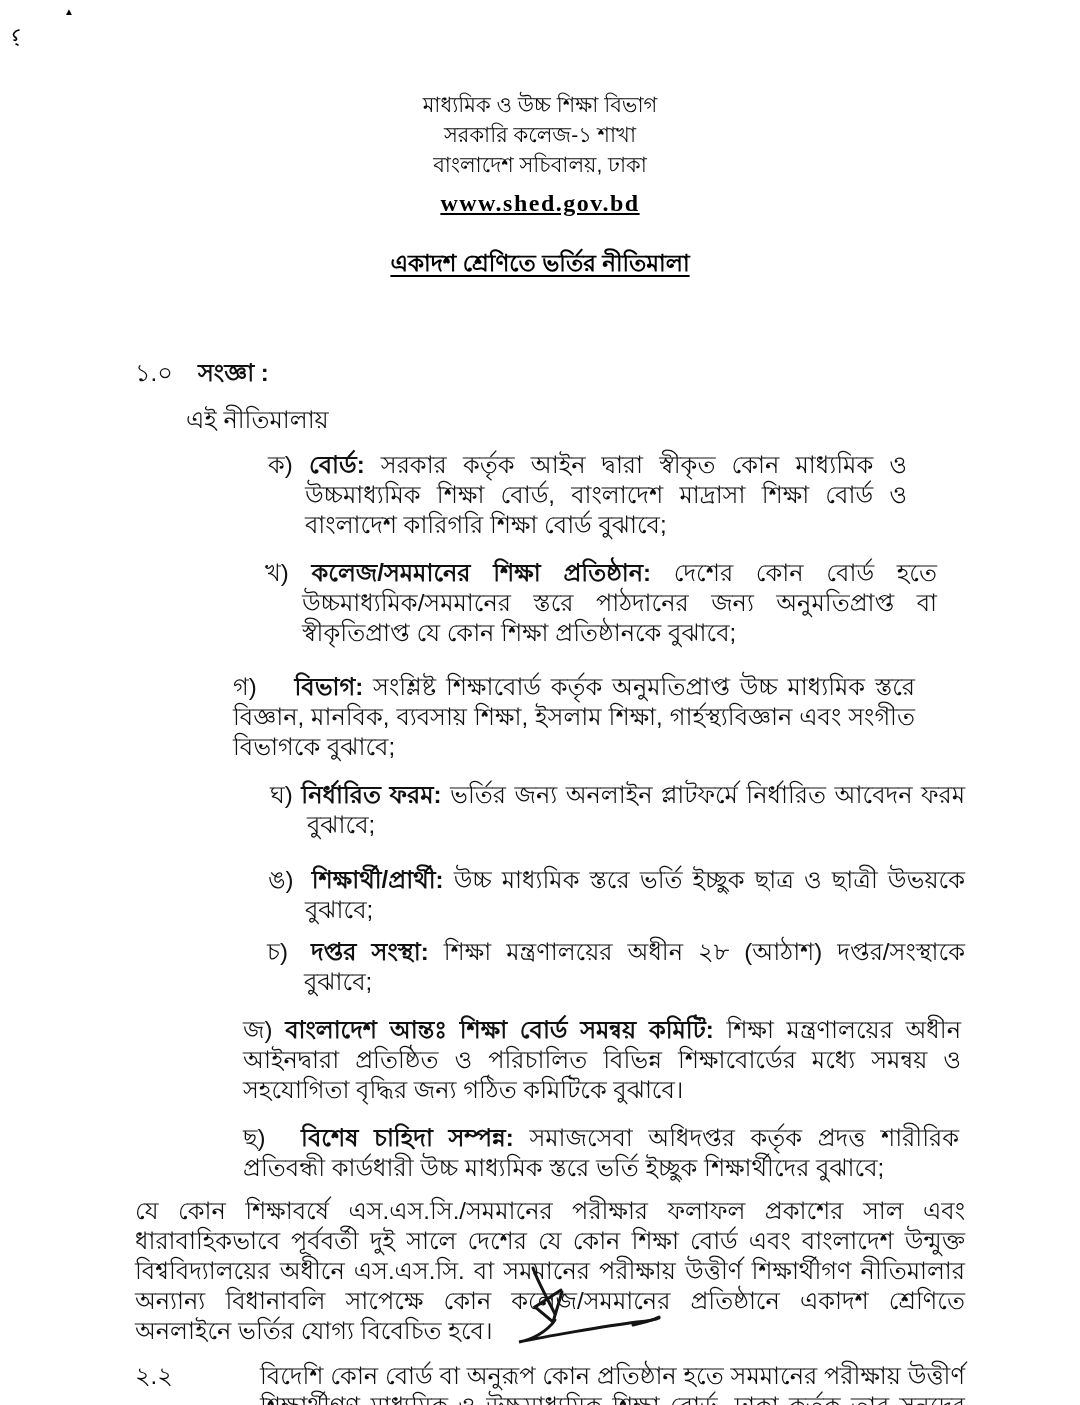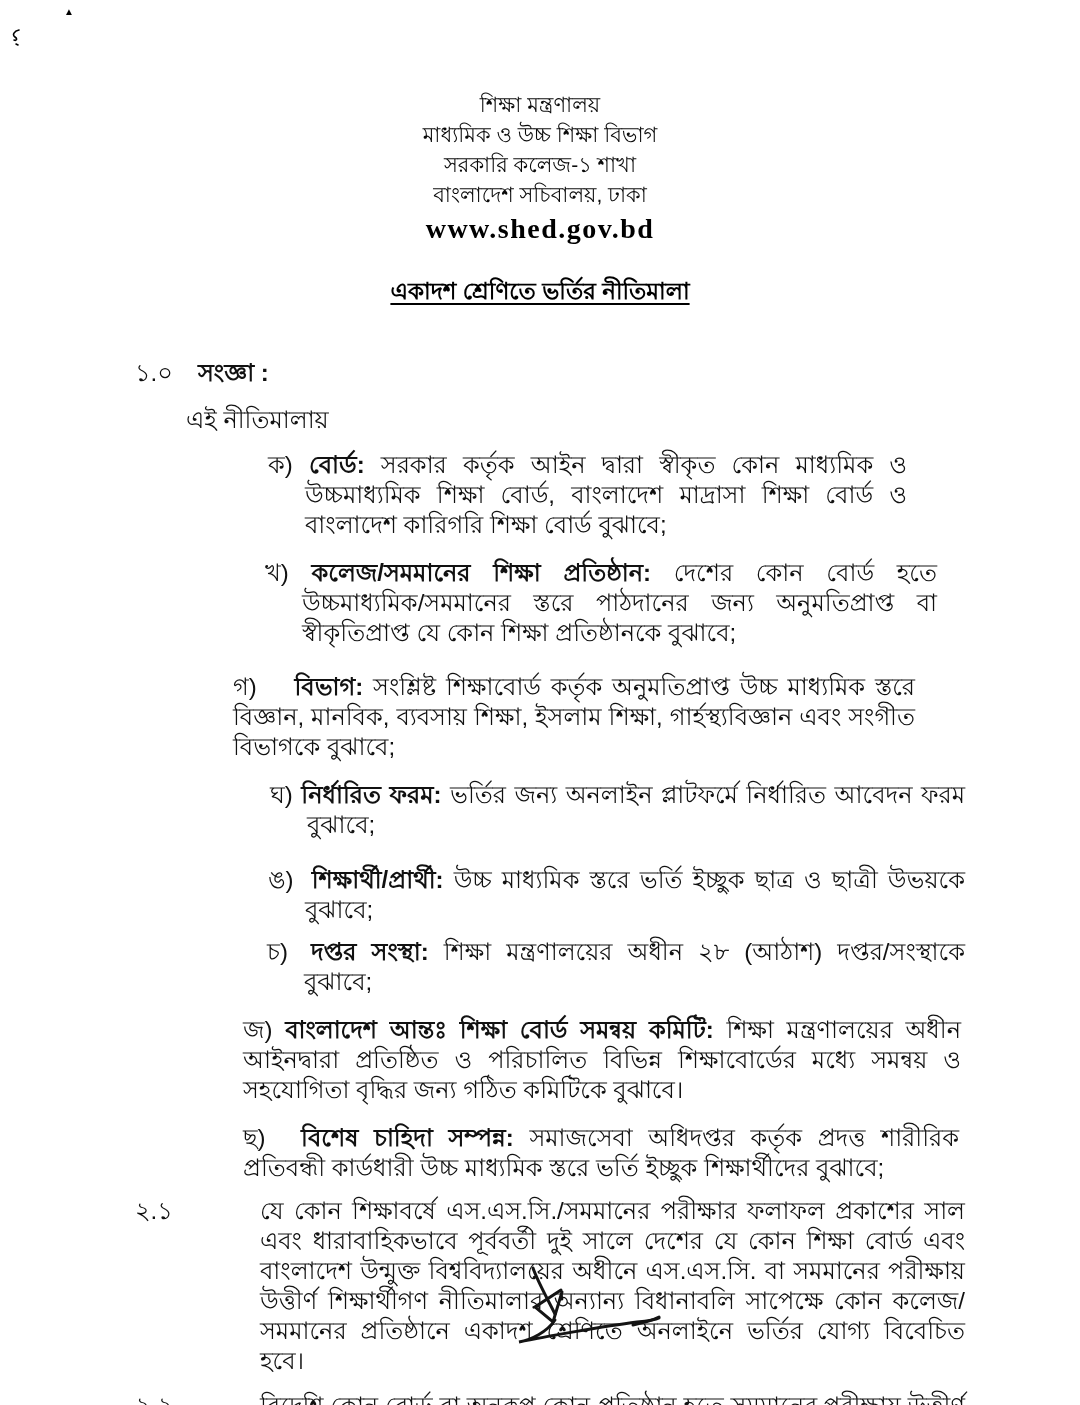--- a/index.html
+++ b/index.html
@@ -18,25 +18,26 @@
   
   .artifact { position: absolute; color: #000; }
   .artifact-triangle { left: 64px; top: 6px; font-size: 10px; }
   .artifact-squiggle { left: 10px; top: 28px; }
 
   
   .doc-header { position: absolute; top: 90px; left: 0; width: 100%; text-align: center; }
   .doc-header .hline { font-size: 21px; line-height: 30px; color: #0a0a0a; }
   .website {
     display: inline-block;
-    margin-top: 3px;
+    margin-top: 10px;
     font-family: "Liberation Serif", "DejaVu Serif", serif;
-    font-size: 28px;
+    font-size: 24px;
     font-weight: bold;
     letter-spacing: 1.5px;
+    text-decoration: underline;
     color: #000;
   }
   .doc-title-wrap { margin-top: 28px; }
   .doc-title {
     display: inline-block;
     font-size: 23px;
     font-weight: bold;
     text-decoration: underline;
     text-underline-offset: 4px;
     color: #000;
@@ -81,21 +82,20 @@
 <body>
 
 <div class="page">
 
   <span class="artifact artifact-triangle">▲</span>
   <svg class="artifact artifact-squiggle" width="14" height="18" viewBox="0 0 14 18">
     <path d="M9,2 C4,3 2,7 5,9 C8,11 6,13 4,12 M6,16 l2,1" stroke="#000" stroke-width="1.6" fill="none" stroke-linecap="round"></path>
   </svg>
 
   <div class="doc-header">
-    <div class="hline">শিক্ষা মন্ত্রণালয়</div>
     <div class="hline">মাধ্যমিক ও উচ্চ শিক্ষা বিভাগ</div>
     <div class="hline">সরকারি কলেজ-১ শাখা</div>
     <div class="hline">বাংলাদেশ সচিবালয়, ঢাকা</div>
     <div>
       <span class="website">www.shed.gov.bd</span>
     </div>
     <div class="doc-title-wrap">
       <span class="doc-title">একাদশ শ্রেণিতে ভর্তির নীতিমালা</span>
     </div>
   </div>
@@ -152,21 +152,20 @@
     </p>
 
     <p class="item item-chha">
       <span class="lbl-mid">ছ)</span>
       <span class="term">বিশেষ চাহিদা সম্পন্ন:</span>
       <span>সমাজসেবা অধিদপ্তর কর্তৃক প্রদত্ত শারীরিক প্রতিবন্ধী কার্ডধারী উচ্চ মাধ্যমিক স্তরে ভর্তি ইচ্ছুক শিক্ষার্থীদের বুঝাবে;</span>
     </p>
 
 
     <div class="sub sub-1">
-      <span class="sub-num">২.১</span>
       <p class="sub-text">যে কোন শিক্ষাবর্ষে এস.এস.সি./সমমানের পরীক্ষার ফলাফল প্রকাশের সাল এবং ধারাবাহিকভাবে পূর্ববর্তী দুই সালে দেশের যে কোন শিক্ষা বোর্ড এবং বাংলাদেশ উন্মুক্ত বিশ্ববিদ্যালয়ের অধীনে এস.এস.সি. বা সমমানের পরীক্ষায় উত্তীর্ণ শিক্ষার্থীগণ নীতিমালার অন্যান্য বিধানাবলি সাপেক্ষে কোন কলেজ/সমমানের প্রতিষ্ঠানে একাদশ শ্রেণিতে অনলাইনে ভর্তির যোগ্য বিবেচিত হবে।</p>
     </div>
 
     <div class="sub sub-2">
       <span class="sub-num">২.২</span>
       <p class="sub-text">বিদেশি কোন বোর্ড বা অনুরূপ কোন প্রতিষ্ঠান হতে সমমানের পরীক্ষায় উত্তীর্ণ শিক্ষার্থীগণ মাধ্যমিক ও উচ্চমাধ্যমিক শিক্ষা বোর্ড, ঢাকা কর্তৃক তার সনদের মান নির্ধারণের পর উপনীতি-২.১ এর অধীনে ভর্তির যোগ্য বিবেচিত হবে।</p>
     </div>
 
   </div>
 

